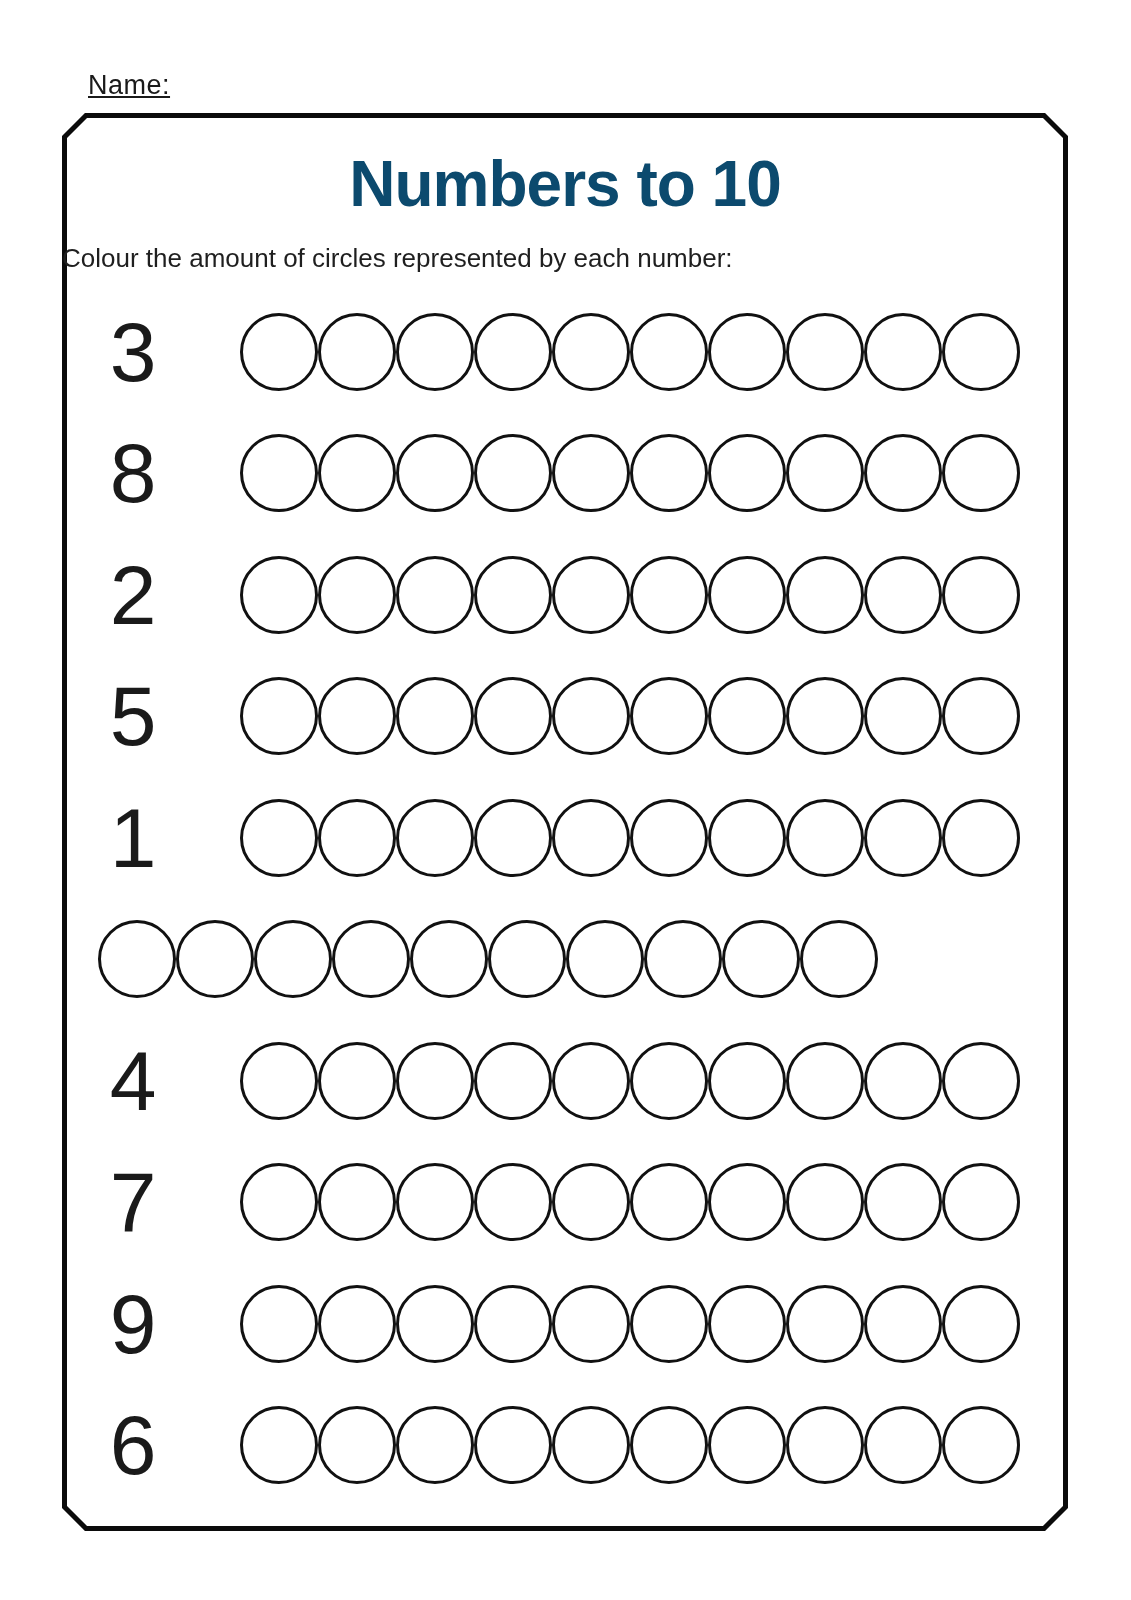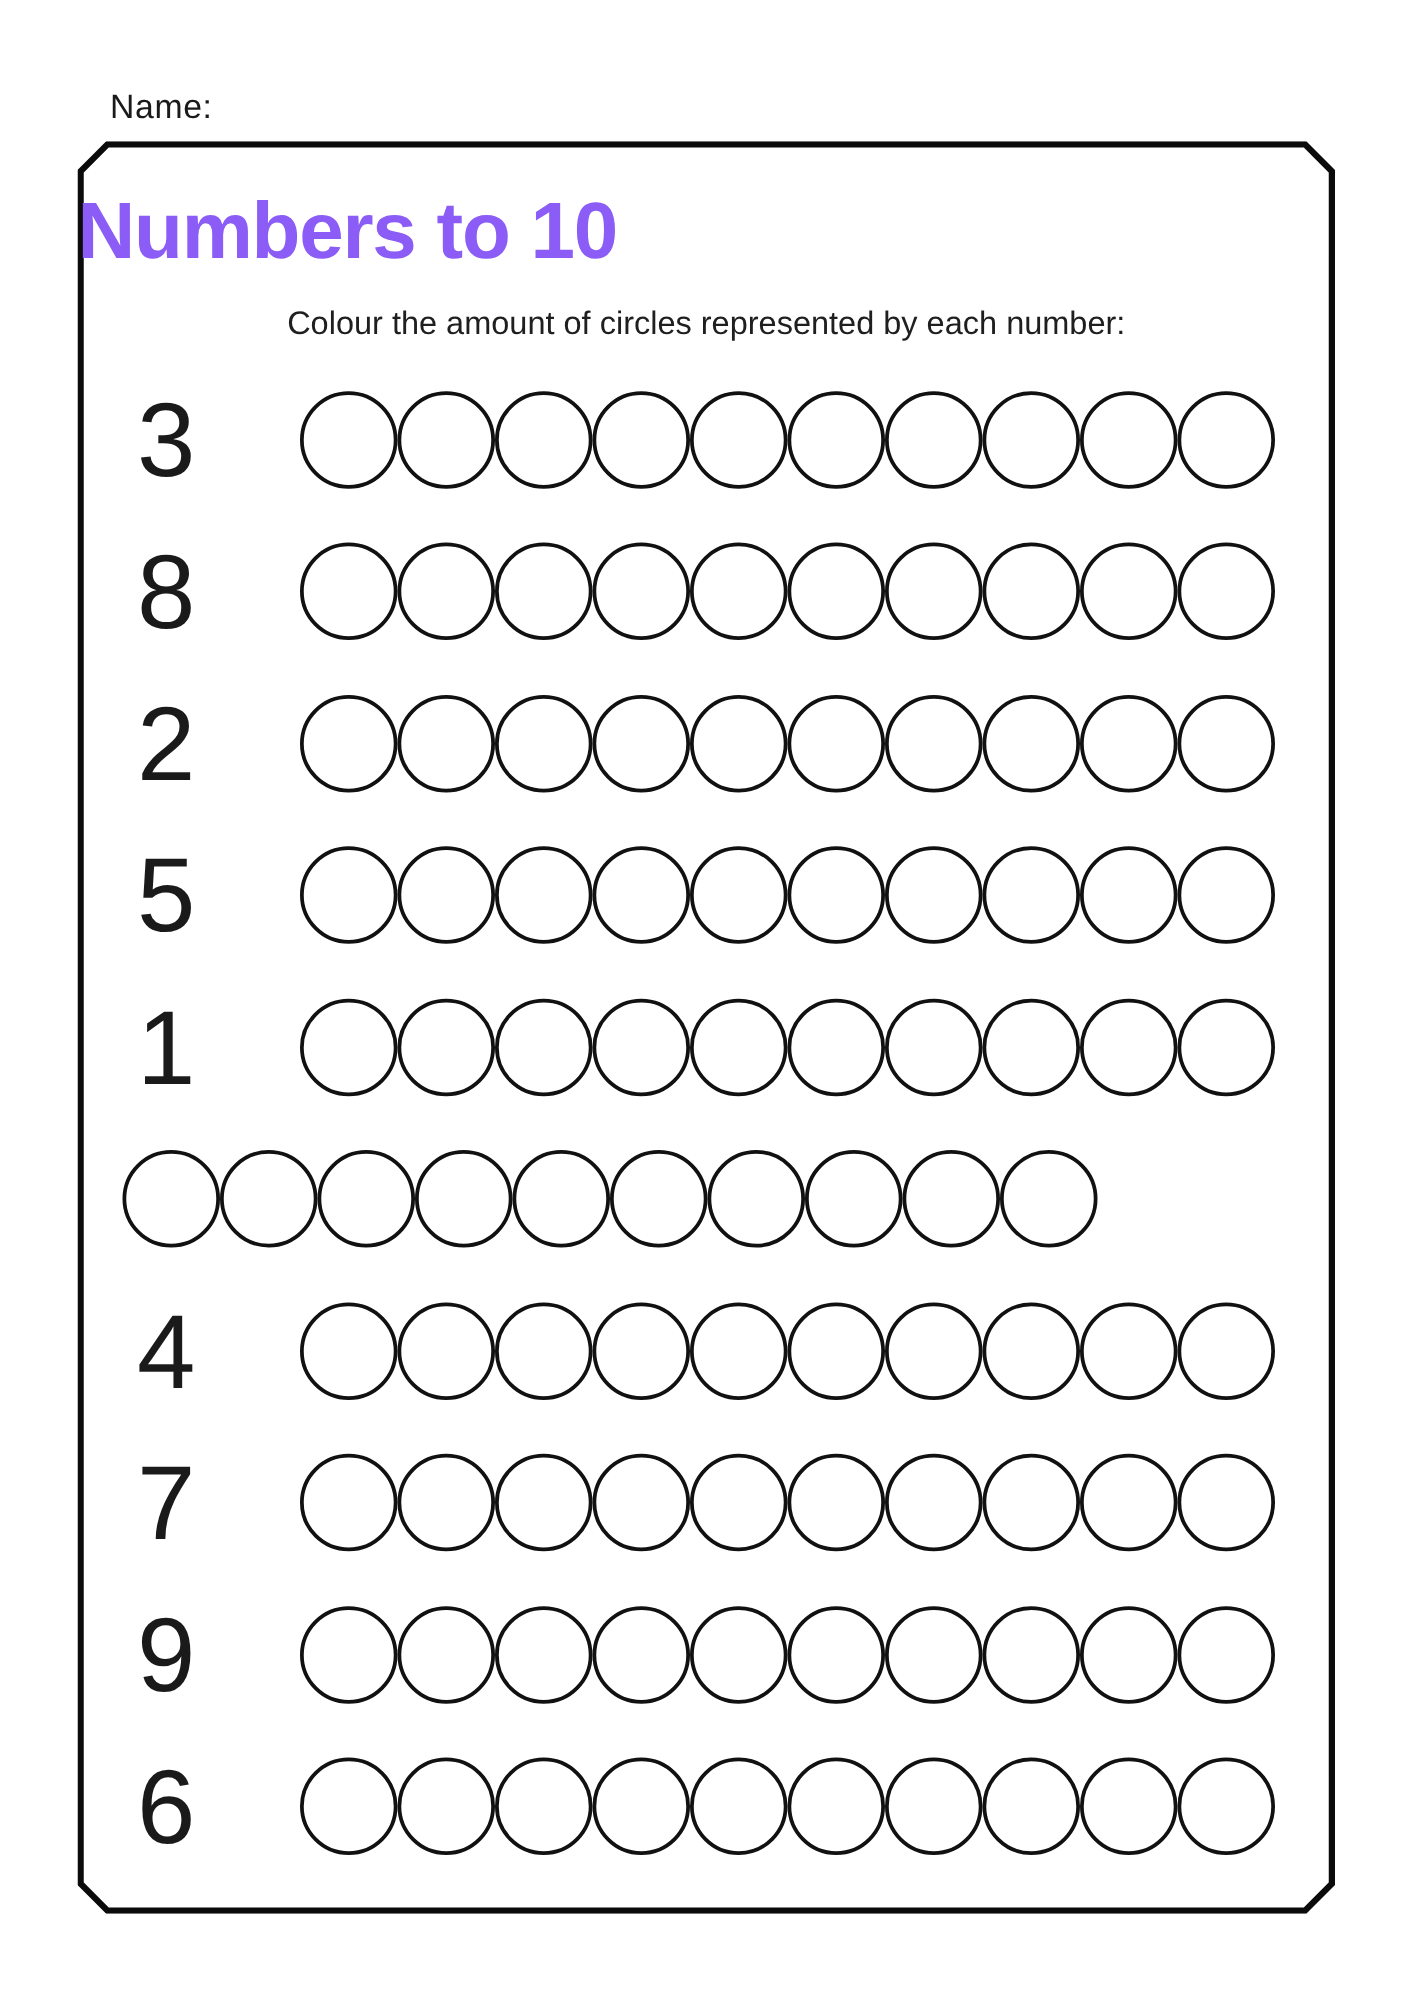--- a/index.html
+++ b/index.html
@@ -14,53 +14,54 @@
     font-family: "Liberation Sans", sans-serif;
     overflow: hidden;
   }
   .name-label {
     position: absolute;
     left: 88px;
     top: 70px;
     font-size: 27px;
     letter-spacing: 0.5px;
     color: #1a1a1a;
+    text-decoration: underline;
   }
   .sheet {
     position: absolute;
     left: 62px;
     top: 113px;
     width: 1006px;
     height: 1418px;
   }
   .border-frame {
     position: absolute;
     left: 0;
     top: 0;
     width: 100%;
     height: 100%;
   }
   .title {
     position: absolute;
     top: 36px;
     left: 0;
     width: 100%;
-    text-align: left;
+    text-align: center;
     font-size: 64px;
     font-weight: bold;
     letter-spacing: -1px;
-    color: #8b5cf6;
+    color: #0c4a6e;
     line-height: 1.1;
   }
   .instruction {
     position: absolute;
     top: 131px;
     left: 0;
     width: 100%;
-    text-align: center;
+    text-align: left;
     font-size: 26px;
     color: #1f1f1f;
     line-height: 1.1;
   }
   .rows {
     position: absolute;
     top: 178px;
     left: 0;
     width: 100%;
   }

